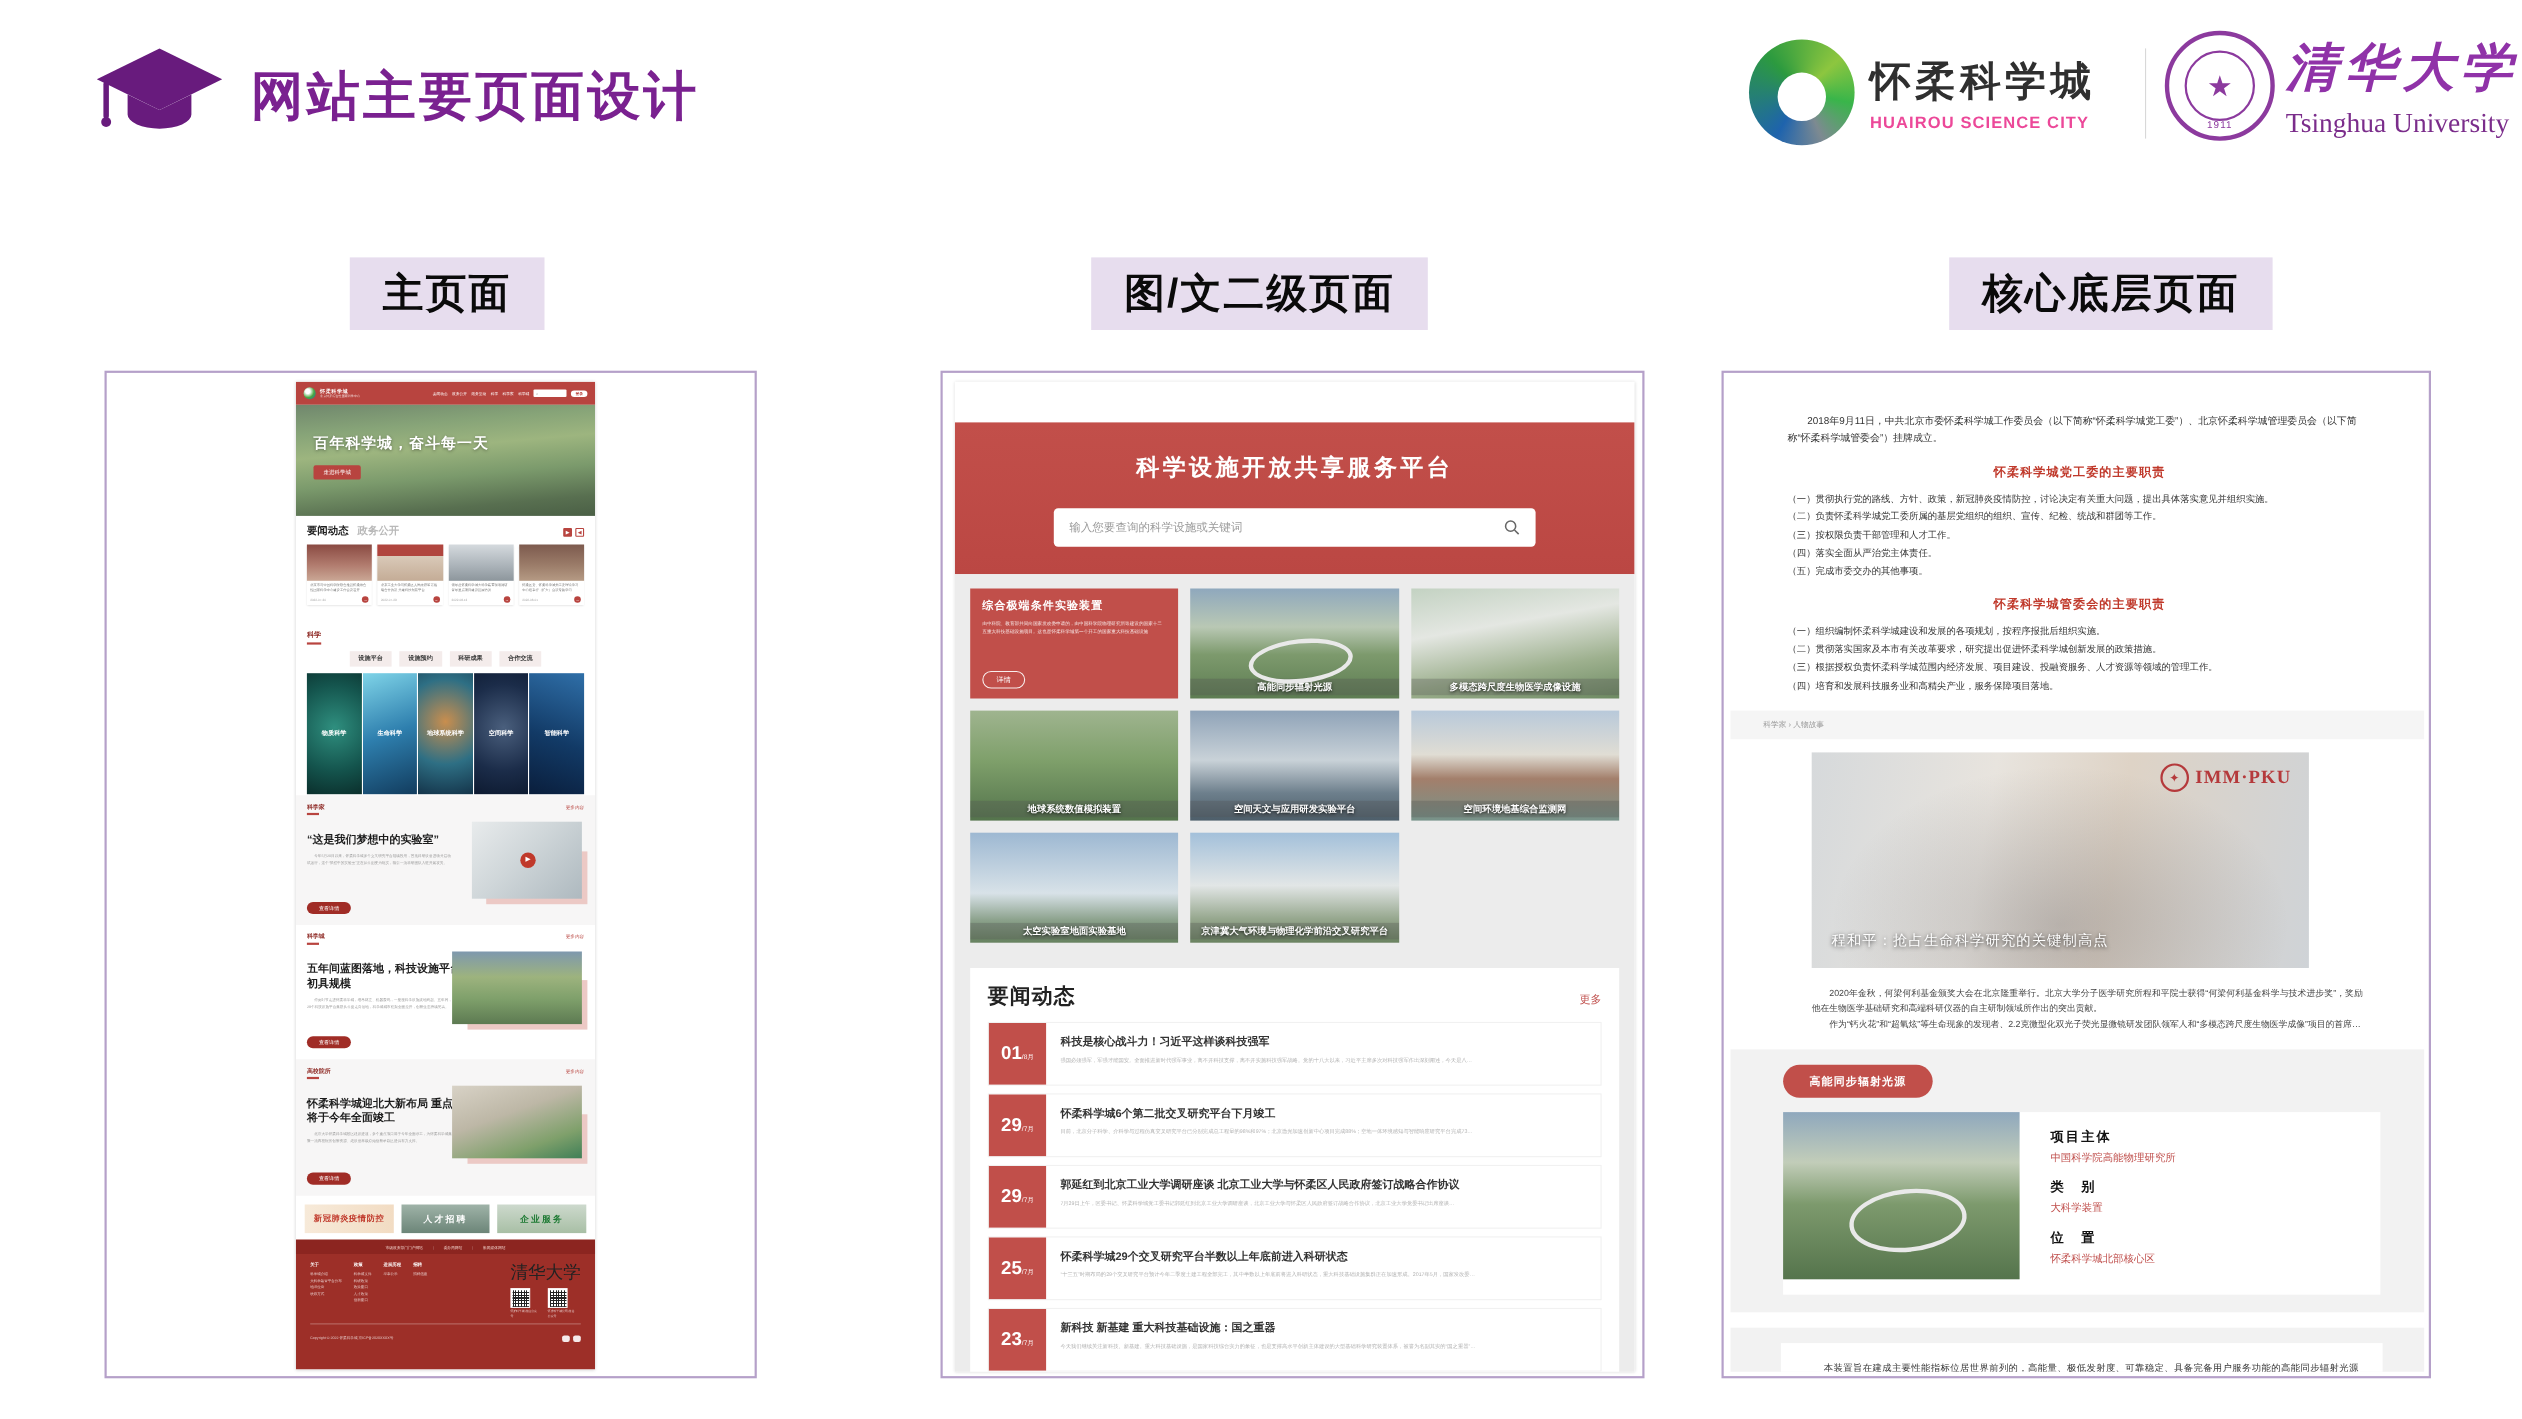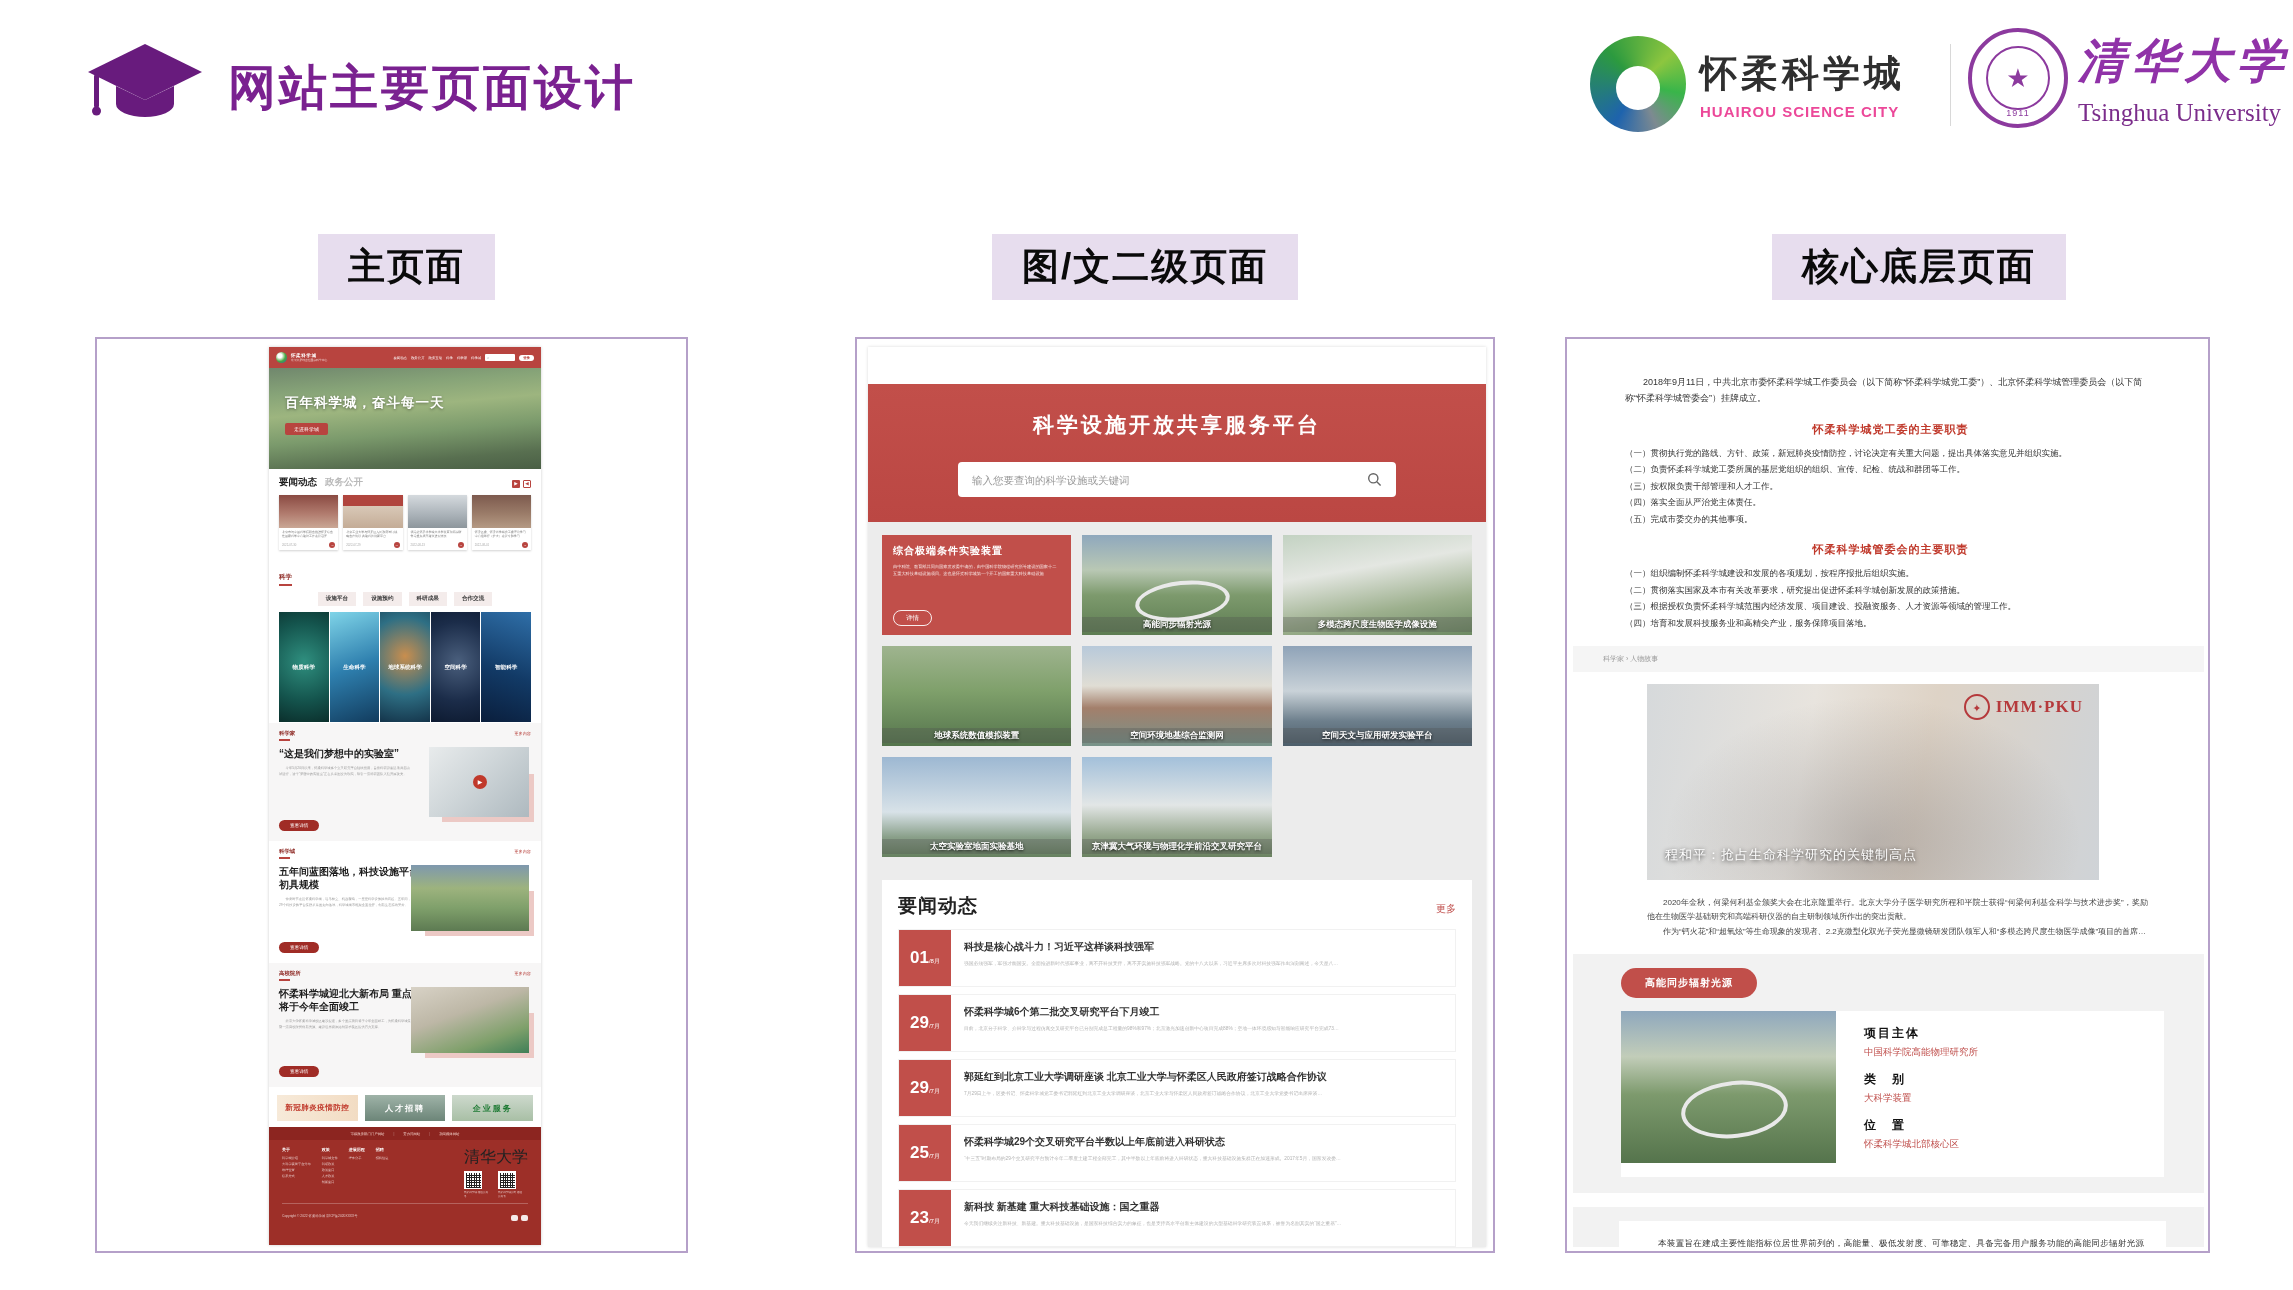--- a/index.html
+++ b/index.html
@@ -81,21 +81,21 @@
   .fd4 { background:radial-gradient(circle at 55% 45%,#4a5f7d 0%,#1b2c49 60%,#0d1a30 100%); }
   .fd5 { background:linear-gradient(200deg,#2f6fa8 0%,#123a66 55%,#0a1e3c 100%); }
   .m1-feat { padding:7px 10px 0; position:relative; }
   .m1-f1 { height:118px; background:#f7f6f6; }
   .m1-f2 { height:122px; background:#fff; }
   .m1-f3 { height:124px; background:#f7f6f6; }
   .m1-feat-head { display:flex; justify-content:space-between; align-items:baseline; }
   .m1-ftag { font-size:5.4px; font-weight:700; color:#8f2b26; }
   .m1-ftag::after { content:""; display:block; width:11px; height:1.5px; background:#b8443f; margin-top:2px; }
   .m1-fmore { font-size:4.2px; color:#b8443f; }
-  .m1-fhl { margin-top:6px; font-size:10px; font-weight:700; color:#1c1c1c; line-height:1.3; width:160px; }
+  .m1-fhl { margin-top:16px; font-size:10px; font-weight:700; color:#1c1c1c; line-height:1.3; width:160px; }
   .m1-fbody { margin-top:5px; width:132px; font-size:3.3px; color:#9a9a9a; line-height:1.9; text-indent:2em; height:34px; overflow:hidden; }
   .m1-fbtn { position:absolute; left:10px; bottom:10px; background:#a02c26; color:#fff; font-size:4.6px; padding:3px 11px; border-radius:8px; }
   .pw { position:absolute; right:12px; top:24px; }
   .pw::after { content:""; position:absolute; right:-5px; bottom:-5px; width:92%; height:68%; background:#ecc9c5; }
   .pw .ph { position:relative; z-index:1; }
   .ph-lab { width:100px; height:70px; background:linear-gradient(135deg,#e8ebec 0%,#cfd6d9 45%,#aeb9bf 100%); position:relative; }
   .ph-lab::after { content:"▶"; position:absolute; left:44px; top:28px; width:14px; height:14px; border-radius:50%; background:#c0392b; color:#fff; font-size:6px; line-height:14px; text-align:center; }
   .ph-aer1 { width:118px; height:66px; background:linear-gradient(180deg,#7e98ae 0%,#9db37e 35%,#7fa06b 65%,#5d7a52 100%); }
   .ph-aer2 { width:118px; height:66px; background:linear-gradient(160deg,#d8d2c6 0%,#bdb7a6 40%,#7fa06b 75%,#3f7f57 100%); }
   .m1-banners { height:40px; display:flex; gap:7px; padding:8px 8px 6px; background:#fff; }
@@ -425,25 +425,25 @@
         </div>
         <div class="gcell gp1 ring">
             <div class="gcap">高能同步辐射光源</div>
           </div>
         <div class="gcell gp2">
             <div class="gcap">多模态跨尺度生物医学成像设施</div>
           </div>
         <div class="gcell gp3">
             <div class="gcap">地球系统数值模拟装置</div>
           </div>
+        <div class="gcell gp5">
+            <div class="gcap">空间天文与应用研发实验平台</div>
+          </div>
         <div class="gcell gp4">
             <div class="gcap">空间环境地基综合监测网</div>
-          </div>
-        <div class="gcell gp5">
-            <div class="gcap">空间天文与应用研发实验平台</div>
           </div>
         <div class="gcell gp6">
             <div class="gcap">太空实验室地面实验基地</div>
           </div>
         <div class="gcell gp8">
             <div class="gcap">京津冀大气环境与物理化学前沿交叉研究平台</div>
           </div>
       </div>
       <div class="m2-news">
         <div class="m2-panel">

